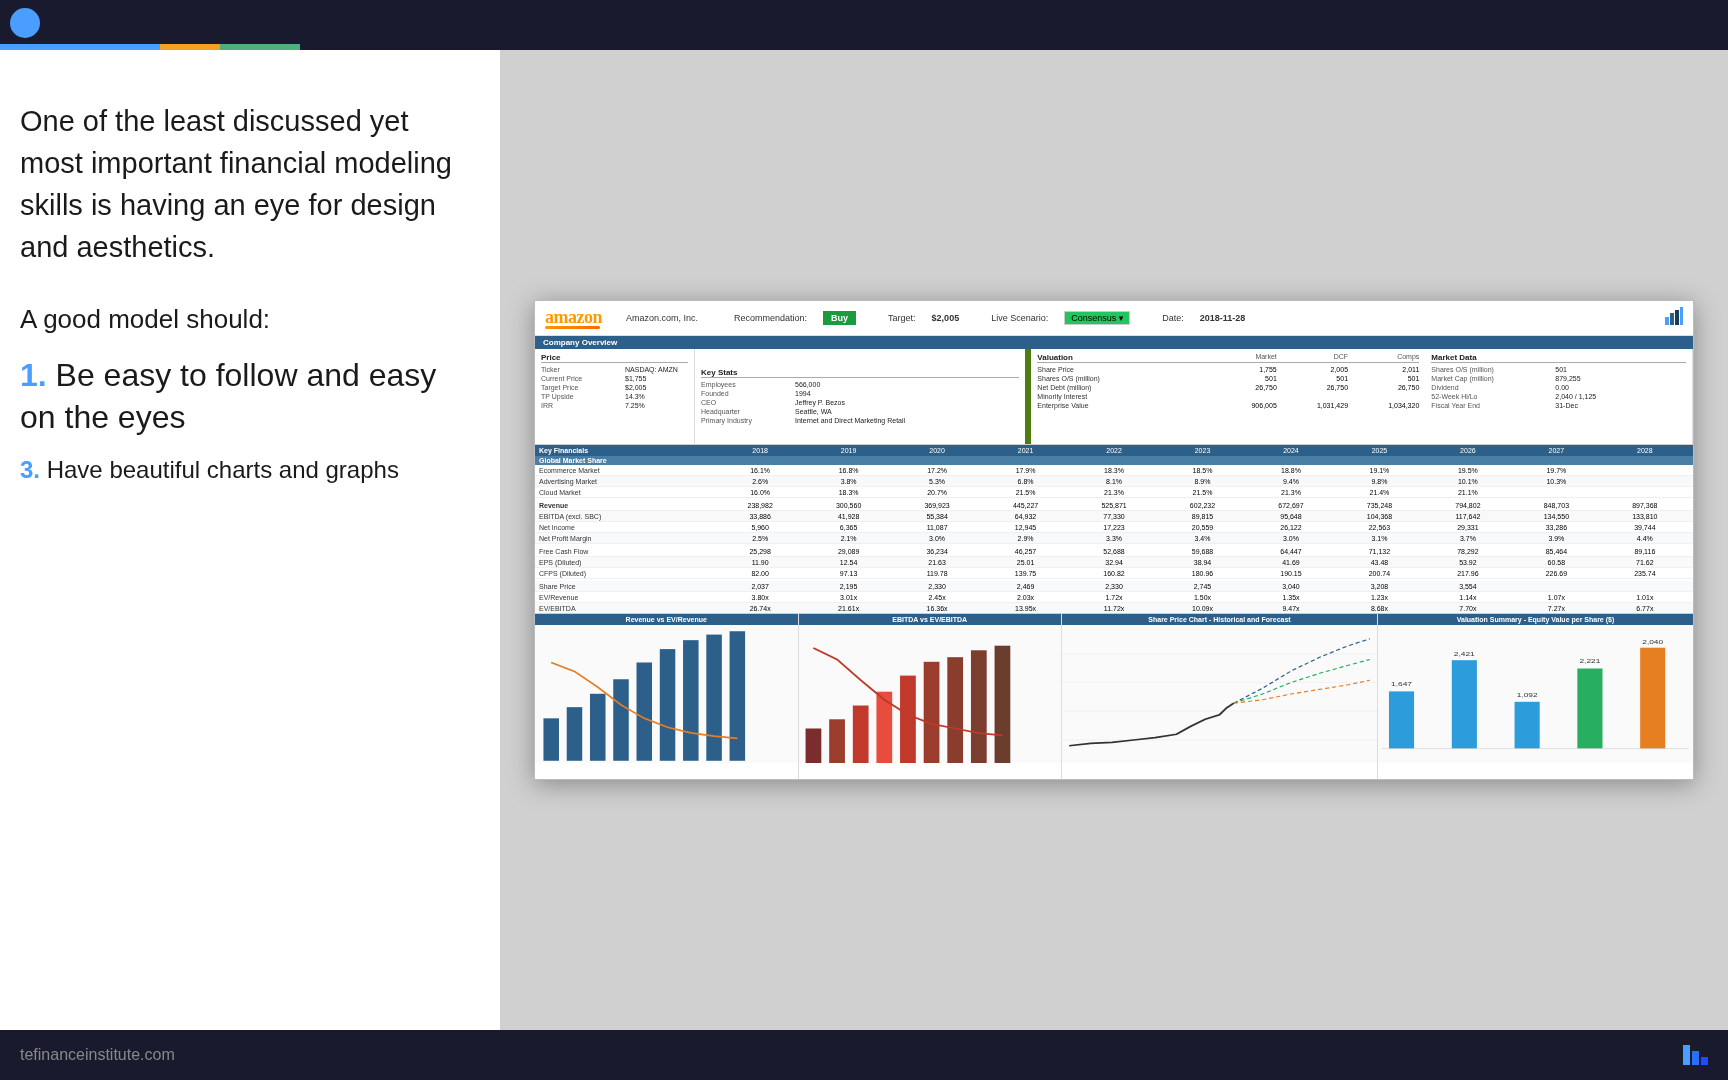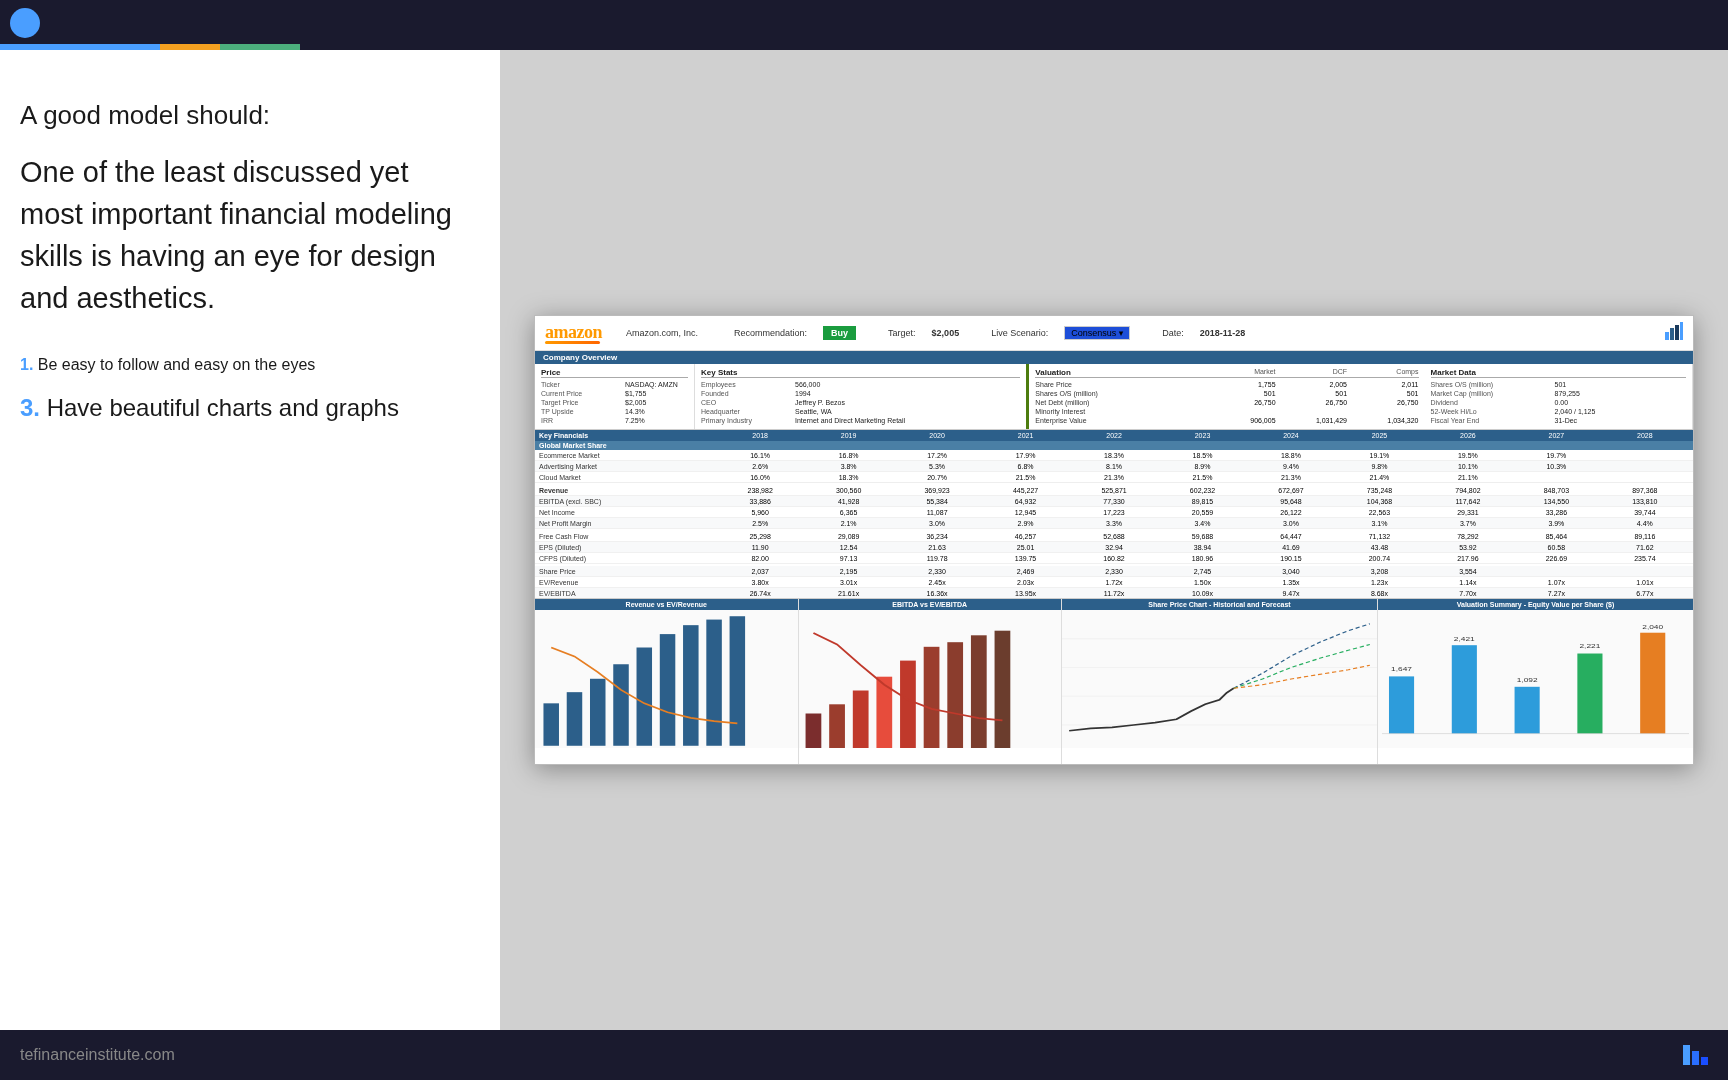--- a/index.html
+++ b/index.html
@@ -23,24 +23,24 @@
   <div style="position:absolute;bottom:0;left:0;display:flex;height:6px;gap:0;">
     <div style="width:160px;height:6px;background:#4a9eff;"></div>
     <div style="width:60px;height:6px;background:#f4a020;"></div>
     <div style="width:80px;height:6px;background:#4caf7d;"></div>
   </div>
 </div>
 
 <div style="position:absolute;top:50px;left:0;right:0;bottom:50px;background:#ffffff;display:flex;">
 
   <div style="width:500px;padding:50px 25px 30px 20px;background:#fff;flex-shrink:0;overflow:hidden;">
+    <p style="font-size:29px;line-height:1.45;color:#1a1a1a;margin-bottom:36px;font-weight:400;font-family:'Segoe UI',Arial,sans-serif;">One of the least discussed yet most important financial modeling skills is having an eye for design and aesthetics.</p>
     <p style="font-size:26px;color:#1a1a1a;margin-bottom:20px;font-weight:400;font-family:'Segoe UI',Arial,sans-serif;">A good model should:</p>
-    <p style="font-size:29px;line-height:1.45;color:#1a1a1a;margin-bottom:36px;font-weight:400;font-family:'Segoe UI',Arial,sans-serif;">One of the least discussed yet most important financial modeling skills is having an eye for design and aesthetics.</p>
     <div>
-      <div style="font-size:16px;color:#1a1a1a;margin-bottom:16px;line-height:1.3;font-family:'Segoe UI',Arial,sans-serif;">
+      <div style="font-size:32px;color:#1a1a1a;margin-bottom:16px;line-height:1.3;font-family:'Segoe UI',Arial,sans-serif;">
         <span style="color:#4a9eff;font-weight:600;">1.</span>
         <span> Be easy to follow and easy on the eyes</span>
       </div>
       <div style="font-size:24px;color:#1a1a1a;margin-bottom:16px;line-height:1.3;font-family:'Segoe UI',Arial,sans-serif;">
         <span style="color:#4a9eff;font-weight:600;">3.</span>
         <span> Have beautiful charts and graphs</span>
       </div>
     </div>
   </div>
 
@@ -52,21 +52,21 @@
         <div style="display:flex;flex-direction:column;margin-right:8px;">
           <span style="font-size:18px;font-weight:700;color:#ff9900;font-family:serif;letter-spacing:-0.5px;text-align:center;">amazon</span>
           <div style="width:55px;height:3px;background:linear-gradient(to right,#ff9900,#ff6600);border-radius:2px;margin-top:-2px;"></div>
         </div>
         <span style="font-size:9px;color:#333;">Amazon.com, Inc.</span>
         <span style="font-size:9px;color:#333;margin-left:20px;">Recommendation:</span>
         <span style="background:#1a9c3e;color:white;padding:2px 8px;font-size:9px;font-weight:700;">Buy</span>
         <span style="font-size:9px;color:#333;margin-left:16px;">Target:</span>
         <span style="font-size:9px;color:#333;font-weight:600;">$2,005</span>
         <span style="font-size:9px;color:#333;margin-left:16px;">Live Scenario:</span>
-        <span style="font-size:9px;background:#1d4ed8;border:1px solid #ccc;padding:1px 6px;">Consensus ▾</span>
+        <span style="font-size:9px;background:#22c55e;border:1px solid #ccc;padding:1px 6px;">Consensus ▾</span>
         <span style="font-size:9px;color:#333;margin-left:16px;">Date:</span>
         <span style="font-size:9px;color:#333;font-weight:600;">2018-11-28</span>
         <div style="margin-left:auto;">
           <svg width="18" height="18" viewBox="0 0 18 18" fill="none">
               <rect x="0" y="10" width="4" height="8" fill="#4a9eff"></rect>
               <rect x="5" y="6" width="4" height="12" fill="#2c5f8a"></rect>
               <rect x="10" y="3" width="4" height="15" fill="#1a3a5c"></rect>
               <rect x="15" y="0" width="3" height="18" fill="#4a9eff"></rect>
             </svg>
         </div>
@@ -93,21 +93,21 @@
           <div style="display:flex;font-size:7px;padding:1px 0;gap:4px;">
               <span style="color:#555;width:80px;">TP Upside</span>
               <span style="color:#222;">14.3%</span>
             </div>
           <div style="display:flex;font-size:7px;padding:1px 0;gap:4px;">
               <span style="color:#555;width:80px;">IRR</span>
               <span style="color:#222;">7.25%</span>
             </div>
         </div>
 
-        <div style="flex:1.5;padding:4px 6px;border-right:3px solid #4d7c0f;">
+        <div style="flex:1.5;padding:19px 6px;border-right:6px solid #4d7c0f;">
           <div style="font-size:8px;font-weight:700;color:#222;border-bottom:1px solid #aaa;margin-bottom:2px;">Key Stats</div>
           <div style="display:flex;font-size:7px;padding:1px 0;gap:4px;">
               <span style="color:#555;width:90px;">Employees</span>
               <span style="color:#222;">566,000</span>
             </div>
           <div style="display:flex;font-size:7px;padding:1px 0;gap:4px;">
               <span style="color:#555;width:90px;">Founded</span>
               <span style="color:#222;">1994</span>
             </div>
           <div style="display:flex;font-size:7px;padding:1px 0;gap:4px;">

